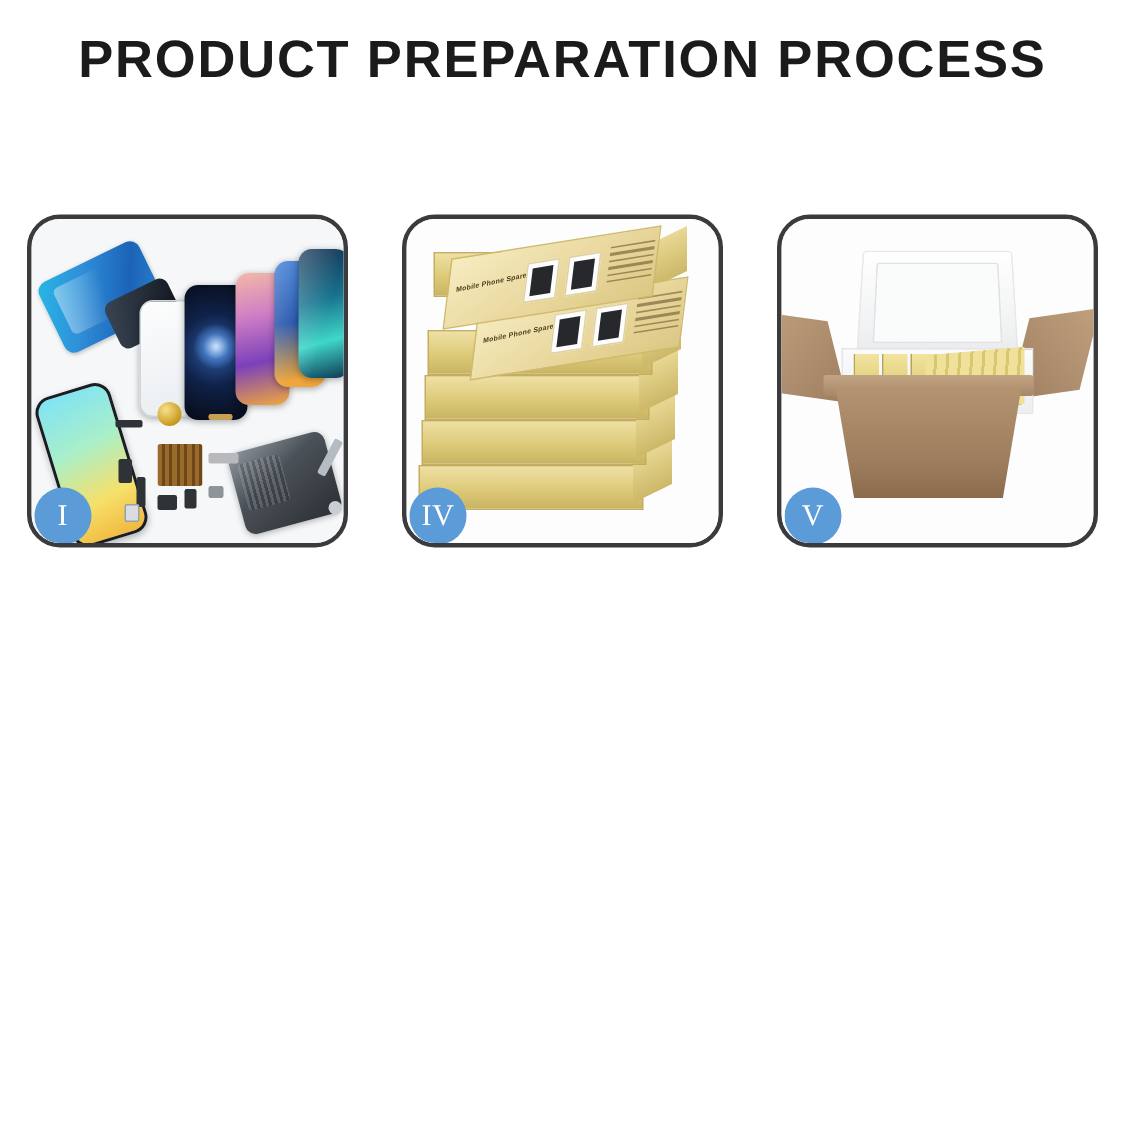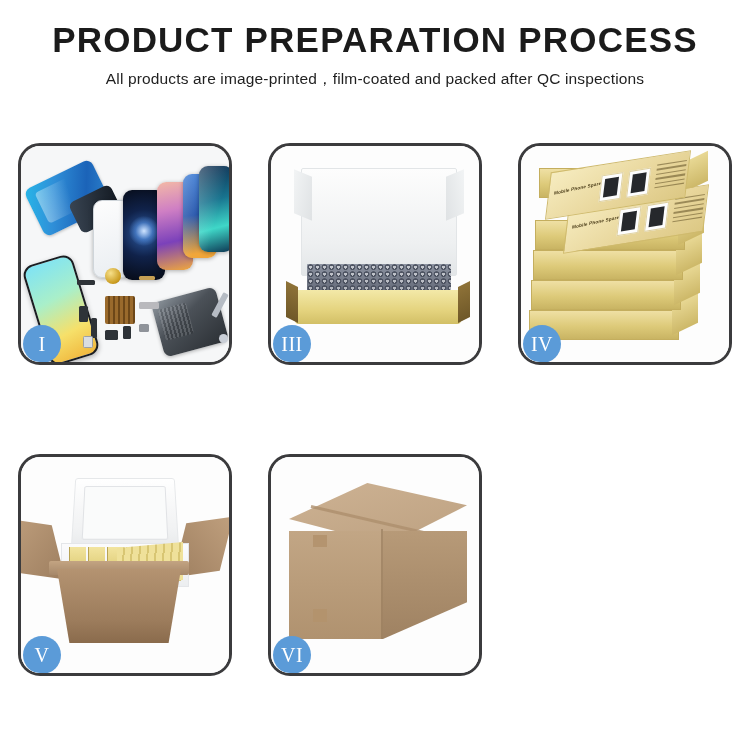--- a/index.html
+++ b/index.html
@@ -432,21 +432,20 @@
     width: 2px; height: 110px; background: #8f7455; opacity: .55;
   }
 </style>
 </head>
 <body>
 
 <div id="page">
 
   <div class="header">
     <h1 class="title">PRODUCT PREPARATION PROCESS</h1>
-    <p class="subtitle">All products are image-printed，film-coated and packed after QC inspections</p>
   </div>
 
   <div class="grid">
 
     <div class="panel p1">
       <div class="stage">
         <div class="blue-film"></div>
         <div class="blue-film2"></div>
         <div class="ph ph-glass"></div>
         <div class="ph ph-dark"></div>
@@ -466,28 +465,20 @@
         <div class="sp g"></div>
         <div class="sp h"></div>
         <div class="sp i"></div>
         <div class="sp j"></div>
         <div class="sp k"></div>
       </div>
       <div class="badge">I</div>
     </div>
 
 
-    <div class="panel p3">
-      <div class="stage">
-        <div class="lid3"></div>
-        <div class="foam3"></div>
-        <div class="box3"></div>
-      </div>
-      <div class="badge">III</div>
-    </div>
 
     <div class="panel p4">
       <div class="stage">
         <div class="stack">
           <div class="sbox sb1">
               <span class="side"></span>
             </div>
           <div class="sbox sb2">
               <span class="side"></span>
             </div>
@@ -555,27 +546,15 @@
             <i></i>
             <i></i>
         </div>
         <div class="ybars2"></div>
         <div class="c5rim"></div>
         <div class="c5body"></div>
       </div>
       <div class="badge">V</div>
     </div>
 
-    <div class="panel p6">
-      <div class="stage">
-        <div class="c6top"></div>
-        <div class="c6seam"></div>
-        <div class="c6front"></div>
-        <div class="c6side"></div>
-        <div class="c6edge"></div>
-        <div class="c6tape t1"></div>
-        <div class="c6tape t2"></div>
-      </div>
-      <div class="badge">VI</div>
-    </div>
 
   </div>
 </div>
 
 </body></html>

